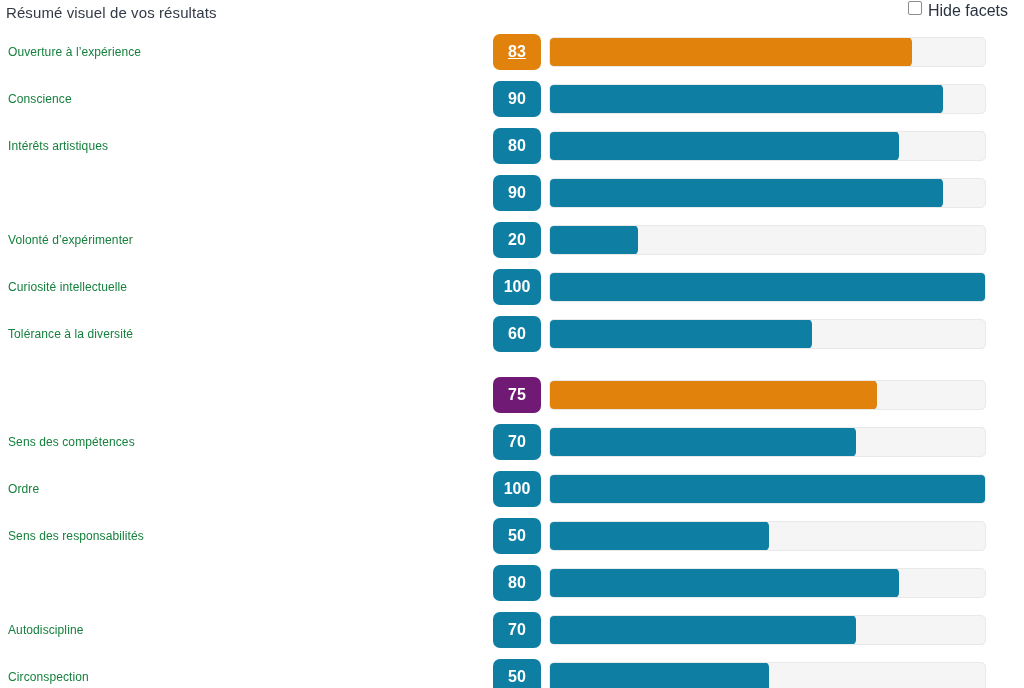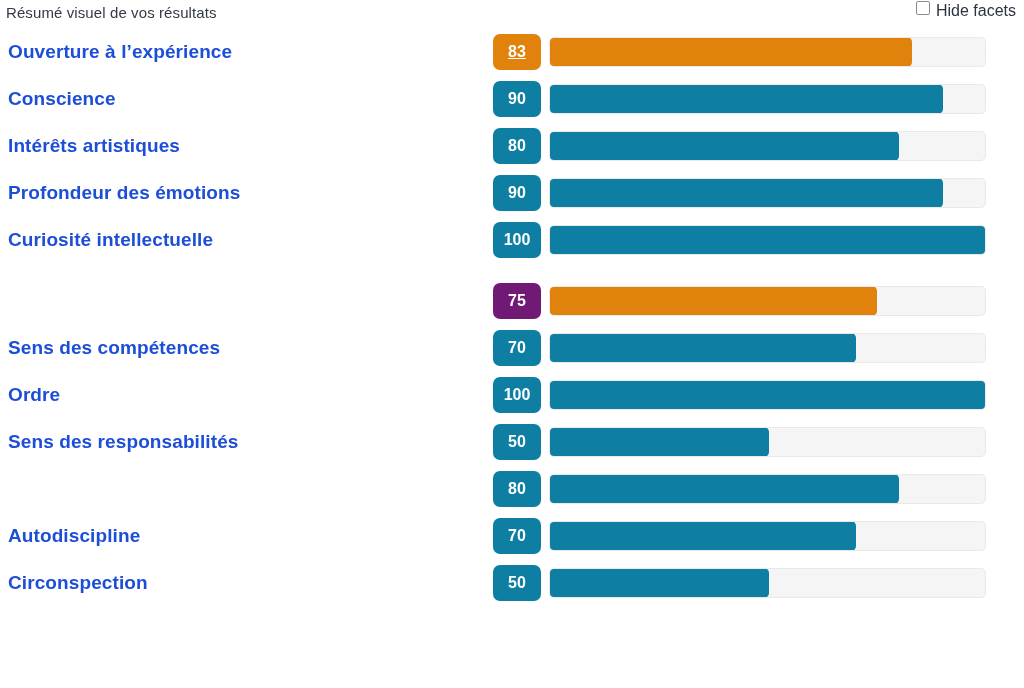--- a/index.html
+++ b/index.html
@@ -26,21 +26,21 @@
     left: 6px;
     top: 4px;
     font-size: 15px;
     font-weight: 400;
     color: #333a45;
     letter-spacing: .1px;
     white-space: nowrap;
   }
   .hide-facets {
     position: absolute;
-    right: 8px;
+    right: 16px;
     top: 2px;
     display: flex;
     align-items: center;
     gap: 6px;
   }
   .hf-box {
     width: 12px;
     height: 12px;
     border: 1px solid #8d8d8d;
     border-radius: 2px;
@@ -65,23 +65,23 @@
   }
   .row {
     position: relative;
     height: 47px;
   }
   .row-label {
     position: absolute;
     left: 8px;
     top: 50%;
     transform: translateY(-50%);
-    font-size: 19px;
-    font-weight: bold;
-    color: #1d4ed8;
+    font-size: 12px;
+    font-weight: normal;
+    color: #15803d;
     white-space: nowrap;
     letter-spacing: .1px;
   }
   .badge {
     position: absolute;
     left: 493px;
     top: 50%;
     transform: translateY(-50%);
     width: 48px;
     height: 36px;
@@ -144,33 +144,46 @@
         </div>
       </div>
       <div class="row">
         <div class="row-label">Intérêts artistiques</div>
         <div class="badge" style="background: rgb(14, 127, 163);">80</div>
         <div class="track" style="background: rgb(245, 245, 245); border-color: rgb(233, 233, 233);">
           <div class="fill" style="background: rgb(14, 127, 163); width: calc(80% + 2px);"></div>
         </div>
       </div>
       <div class="row">
-        <div class="row-label">Profondeur des émotions</div>
         <div class="badge" style="background: rgb(14, 127, 163);">90</div>
         <div class="track" style="background: rgb(245, 245, 245); border-color: rgb(233, 233, 233);">
           <div class="fill" style="background: rgb(14, 127, 163); width: calc(90% + 2px);"></div>
+        </div>
+      </div>
+      <div class="row">
+        <div class="row-label">Volonté d’expérimenter</div>
+        <div class="badge" style="background: rgb(14, 127, 163);">20</div>
+        <div class="track" style="background: rgb(245, 245, 245); border-color: rgb(233, 233, 233);">
+          <div class="fill" style="background: rgb(14, 127, 163); width: calc(20% + 2px);"></div>
         </div>
       </div>
       <div class="row">
         <div class="row-label">Curiosité intellectuelle</div>
         <div class="badge" style="background: rgb(14, 127, 163);">100</div>
         <div class="track" style="background: rgb(245, 245, 245); border-color: rgb(233, 233, 233);">
           <div class="fill" style="background: rgb(14, 127, 163); width: calc(100% + 2px);"></div>
         </div>
       </div>
+      <div class="row">
+        <div class="row-label">Tolérance à la diversité</div>
+        <div class="badge" style="background: rgb(14, 127, 163);">60</div>
+        <div class="track" style="background: rgb(245, 245, 245); border-color: rgb(233, 233, 233);">
+          <div class="fill" style="background: rgb(14, 127, 163); width: calc(60% + 2px);"></div>
+        </div>
+      </div>
     </div>
     <div class="group">
       <div class="row">
         <div class="badge" style="background: #701a75;">75</div>
         <div class="track" style="background: rgb(245, 245, 245); border-color: rgb(233, 233, 233);">
           <div class="fill" style="background: rgb(224, 130, 12); width: calc(75% + 2px);"></div>
         </div>
       </div>
       <div class="row">
         <div class="row-label">Sens des compétences</div>

